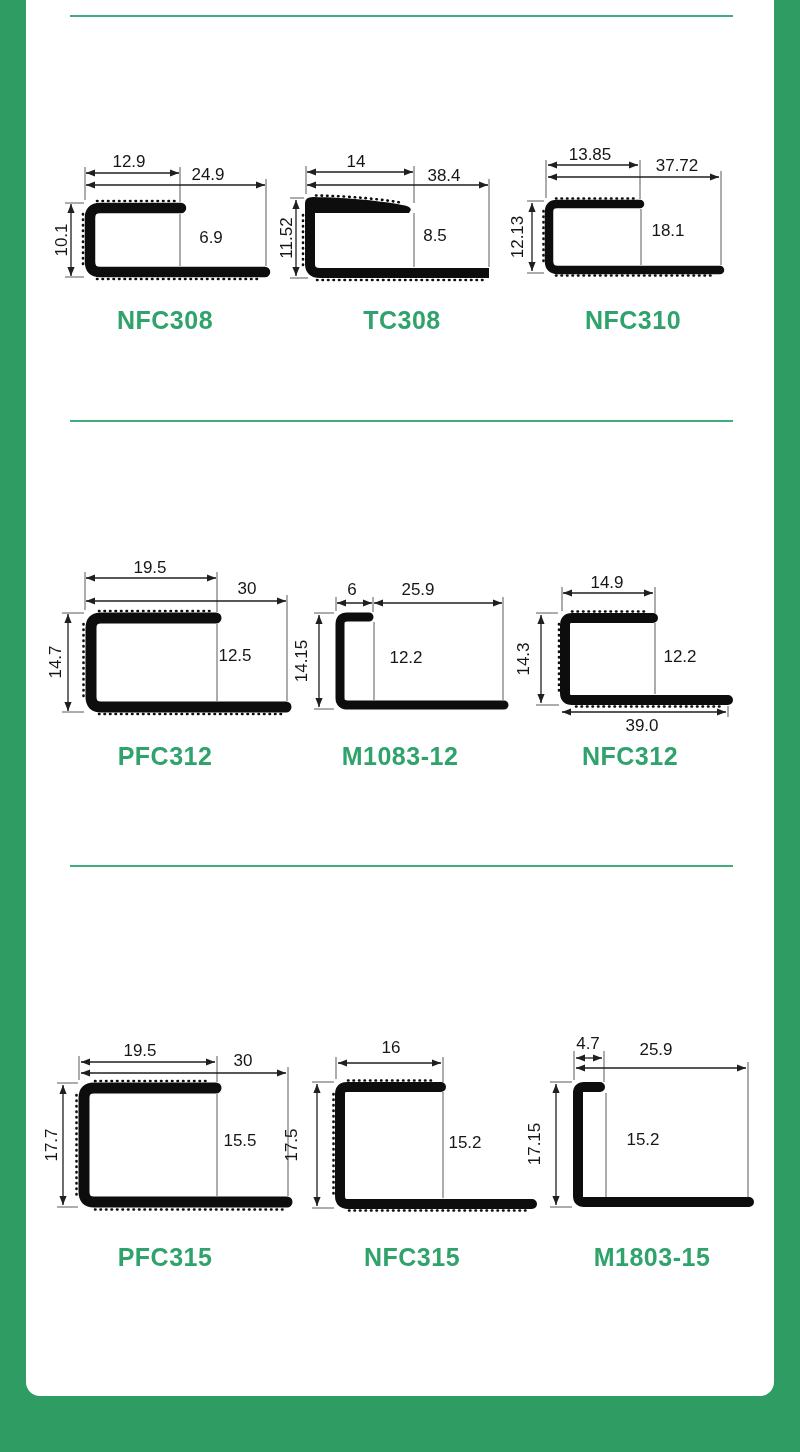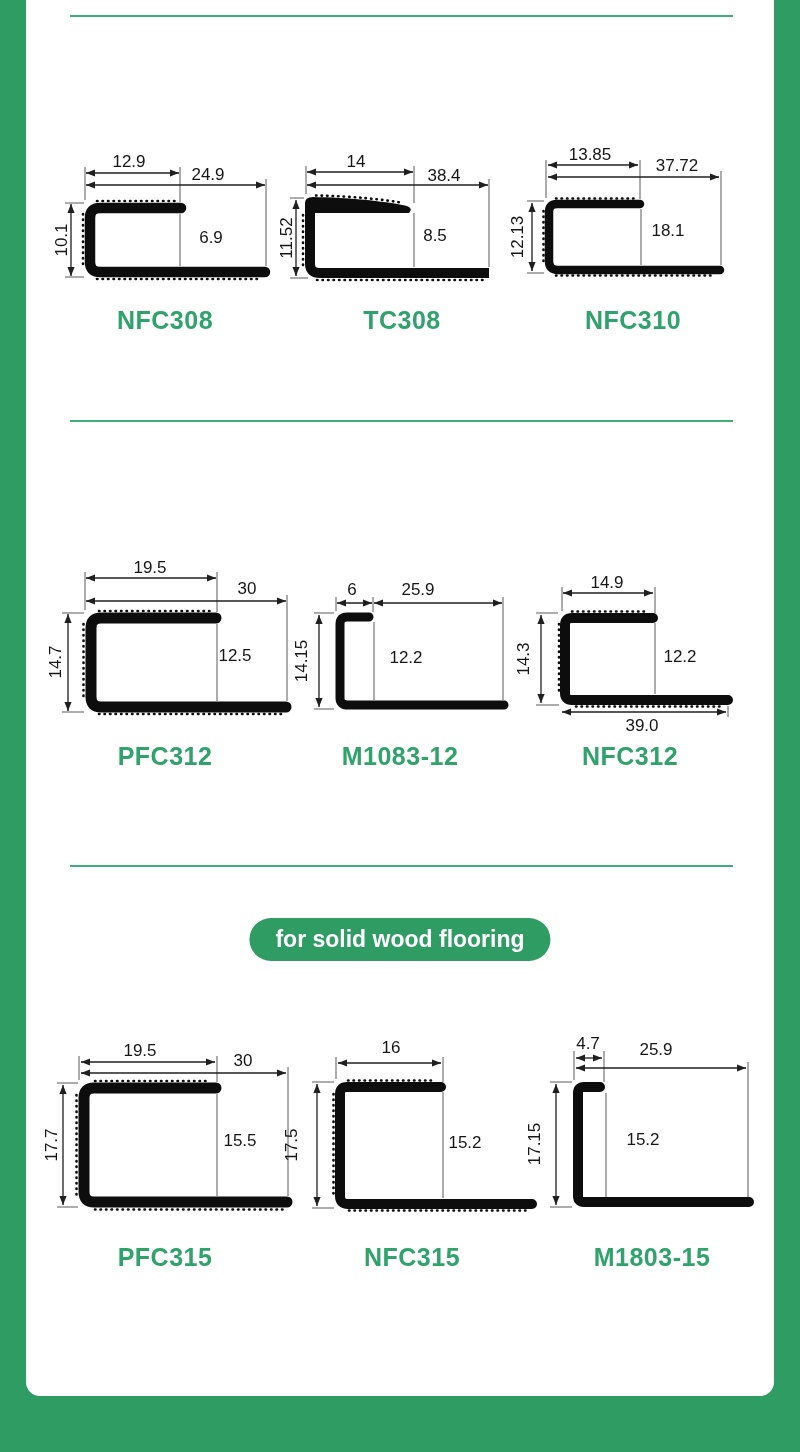--- a/index.html
+++ b/index.html
@@ -30,21 +30,20 @@
 </head>
 <body>
 
 <div class="page">
   <div class="card"></div>
 
   <div class="divider" style="top:15px"></div>
   <div class="divider" style="top:420px"></div>
   <div class="divider" style="top:865px"></div>
 
-  <div class="badge" style="top:918px">for solid wood flooring</div>
 
   <svg class="draw" width="800" height="1452" viewBox="0 0 800 1452">
     <defs>
       <marker id="arw" viewBox="0 0 10 10" refX="10" refY="5" markerWidth="7" markerHeight="7" orient="auto-start-reverse">
         <path d="M0,1 L10,5 L0,9 Z" fill="#1f1f1f"></path>
       </marker>
     </defs>
 
     <g>
       <path class="p" stroke-width="10.5" stroke-linecap="round" d="M181,208 H100 Q90,208 90,218 V262 Q90,272 100,272 H265"></path>

